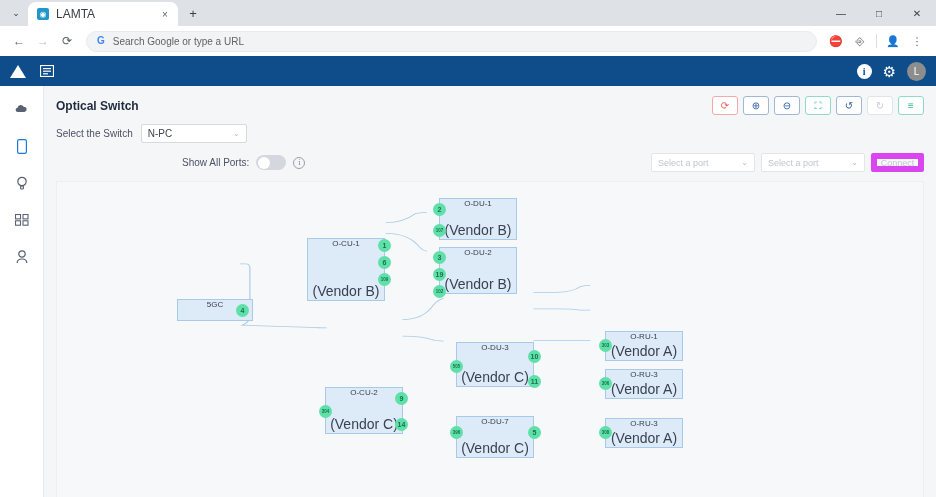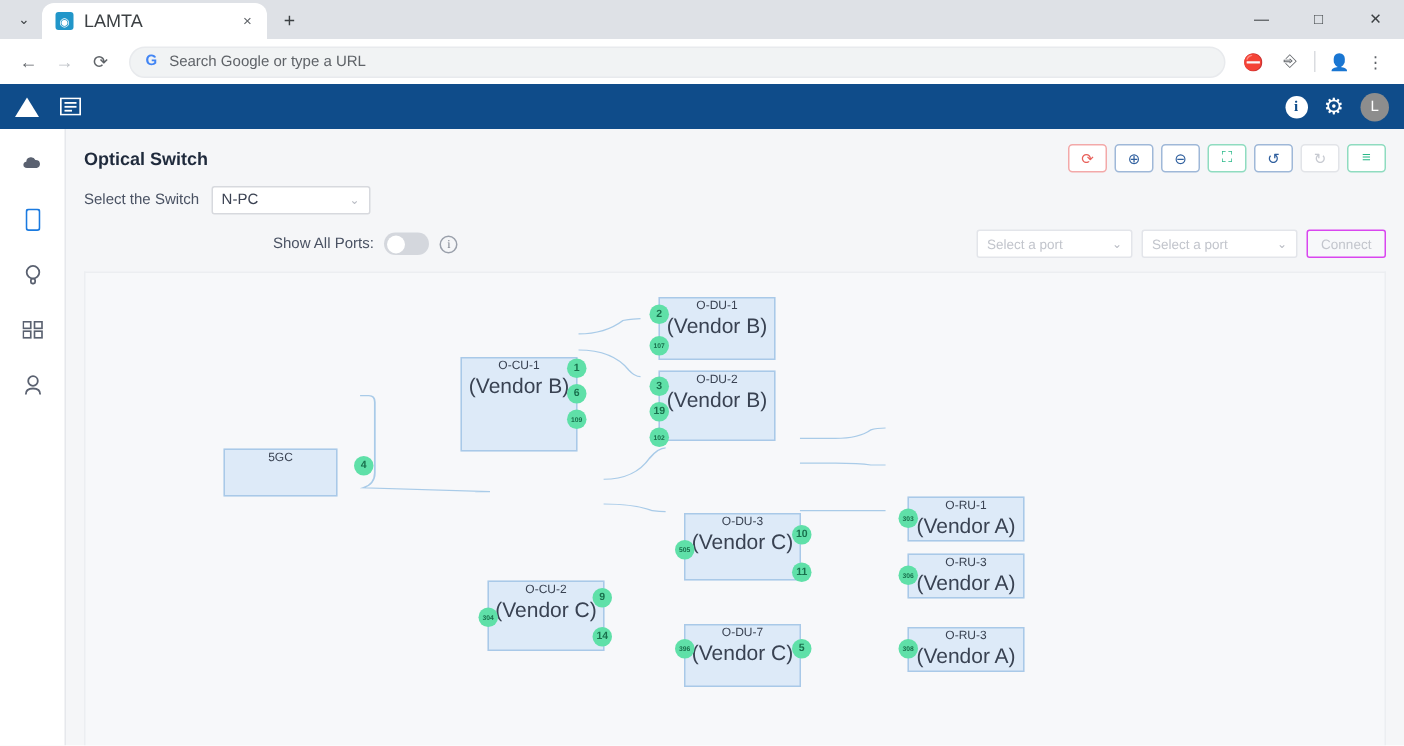--- a/index.html
+++ b/index.html
@@ -147,37 +147,37 @@
     display: flex; align-items: center; justify-content: center;
     font-size: 8px; color: #7b818c; font-family: "Liberation Serif", serif;
   }
   .right-controls { margin-left: auto; display: flex; align-items: center; gap: 6px; }
   .port-select {
     width: 104px; height: 19px; border: 1px solid #e3e5ea; background: #fff;
     border-radius: 2px; display: flex; align-items: center; padding: 0 6px;
     font-size: 9px; color: #c2c5cc;
   }
   .connect-btn {
-    width: 53px; height: 19px; border: 1px solid #d946ef; background: #f7f8fa;
+    width: 53px; height: 19px; border: 6px solid #d946ef; background: #f7f8fa;
     border-radius: 2px; display: flex; align-items: center;
     justify-content: center; font-size: 9px; color: #c2c5cc;
   }
 
   
   .canvas-wrap {
     flex: 1; margin-top: 9px; background: #f7f8fa;
     border: 1px solid #eceef1; border-bottom: none; position: relative;
     overflow: hidden; min-height: 0;
   }
   .topology { position: absolute; inset: 0; }
 
   .node {
     position: absolute; background: #ddeaf8; border: 1px solid #a9c9e8;
     display: flex; flex-direction: column; align-items: center;
-    justify-content: flex-start; color: #394252; font-size: 8px;
+    justify-content: space-between; color: #394252; font-size: 8px;
     line-height: 1.25; text-align: center;
   }
   .node-sub { font-size: 14px; }
 
   .port {
     position: absolute; border-radius: 50%; background: #5fe0a8;
     color: #19704d; display: flex; align-items: center; justify-content: center;
     font-weight: bold; z-index: 5;
   }
   .port.sm { width: 13px; height: 13px; font-size: 7px; }
@@ -338,21 +338,21 @@
             <svg class="links" id="links-svg" viewBox="0 0 880 497" preserveAspectRatio="none">
                 <path d="M 186 129 L 192 129 Q 196 129 196 136 L 196 210 Q 196 222 188 226 L 274 230 Q 270 230 264 230"></path>
                 <path d="M 334 64 Q 352 64 364 50 Q 372 48 376 48"></path>
                 <path d="M 334 81 Q 357 81 368 102 Q 372 109 376 109"></path>
                 <path d="M 351 217 Q 372 217 382 195 Q 388 184 393 184"></path>
                 <path d="M 351 243 Q 372 243 384 250 Q 389 251 393 251"></path>
                 <path d="M 484 174 L 508 174 Q 524 174 532 165 Q 536 163 542 163"></path>
                 <path d="M 484 200 L 508 200 Q 524 200 532 202 Q 536 202 542 202"></path>
                 <path d="M 484 250 L 542 250"></path>
               </svg>
-          <div class="node" style="left: 92px; top: 117px; width: 76px; height: 32px;">
+          <div class="node" style="left: 120px; top: 117px; width: 76px; height: 22px;">
                 <div>5GC</div>
               </div>
               <div class="node" style="left: 250px; top: 56px; width: 78px; height: 63px;">
                 <div>O-CU-1</div>
                 <div class="node-sub">(Vendor B)</div>
               </div>
               <div class="node" style="left: 268px; top: 205px; width: 78px; height: 47px;">
                 <div>O-CU-2</div>
                 <div class="node-sub">(Vendor C)</div>
               </div>

